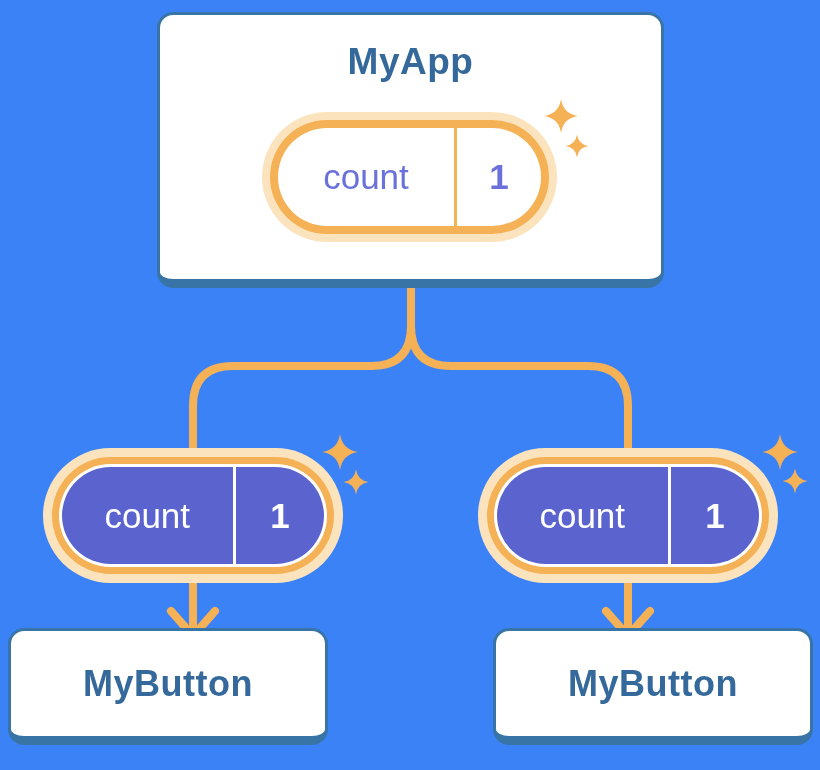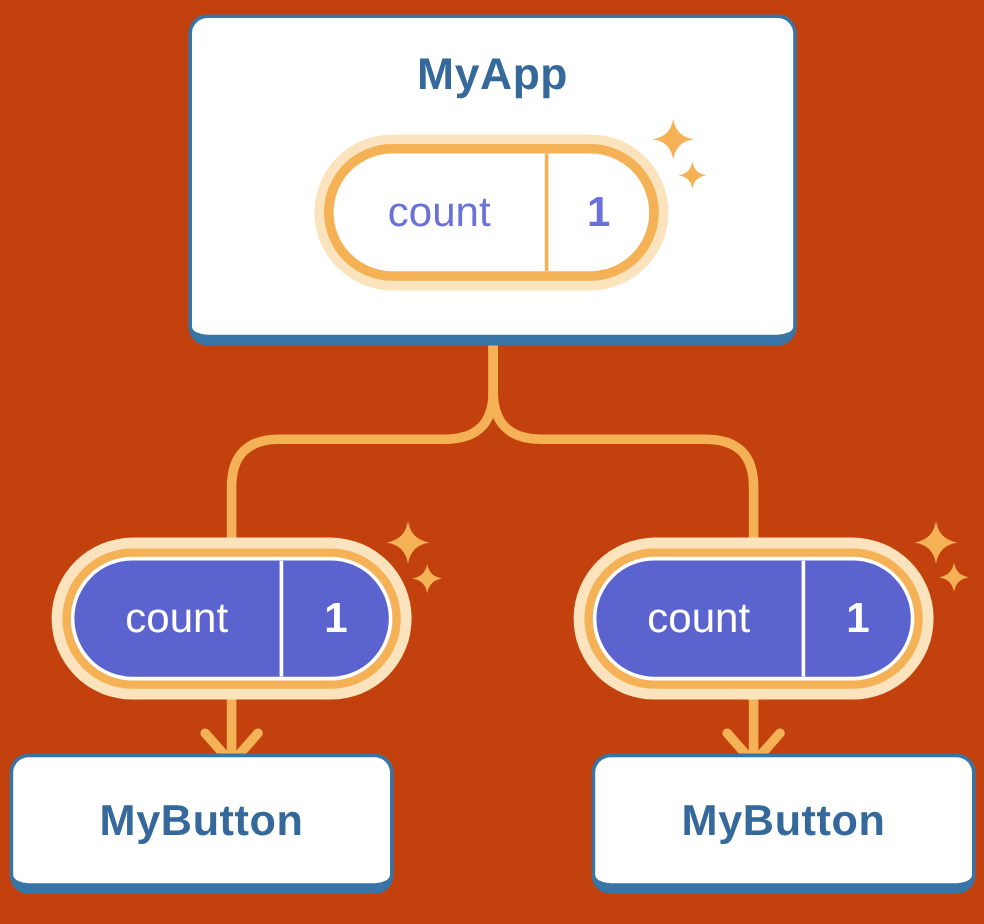--- a/index.html
+++ b/index.html
@@ -1,20 +1,20 @@
 <!DOCTYPE html>
 <html><head>
 <meta charset="utf-8">
 <style>
   html, body { margin: 0; padding: 0; background: #ffffff; }
   .canvas {
     position: relative;
     width: 820px;
     height: 770px;
-    background: #c2410c;
+    background: #3b82f6;
     overflow: hidden;
     font-family: "Liberation Sans", sans-serif;
   }
 
   
   .connectors, .sparkles {
     position: absolute;
     inset: 0;
     width: 820px;
     height: 770px;

